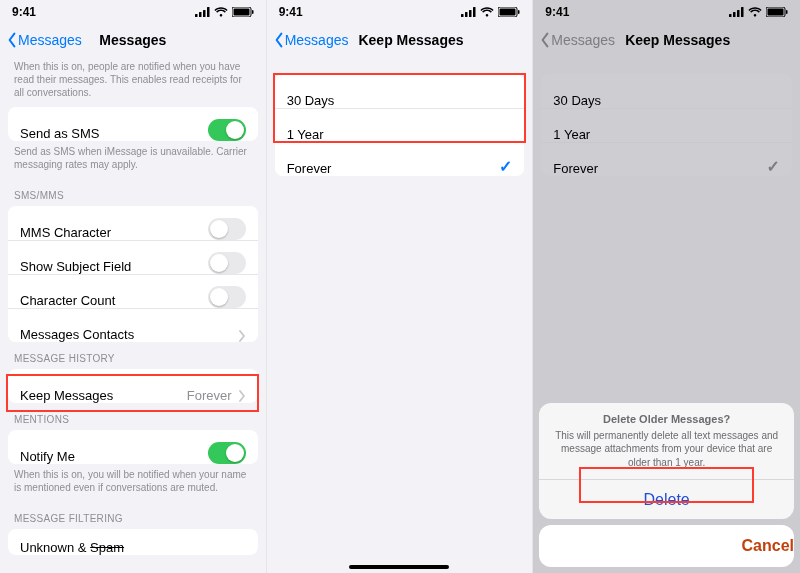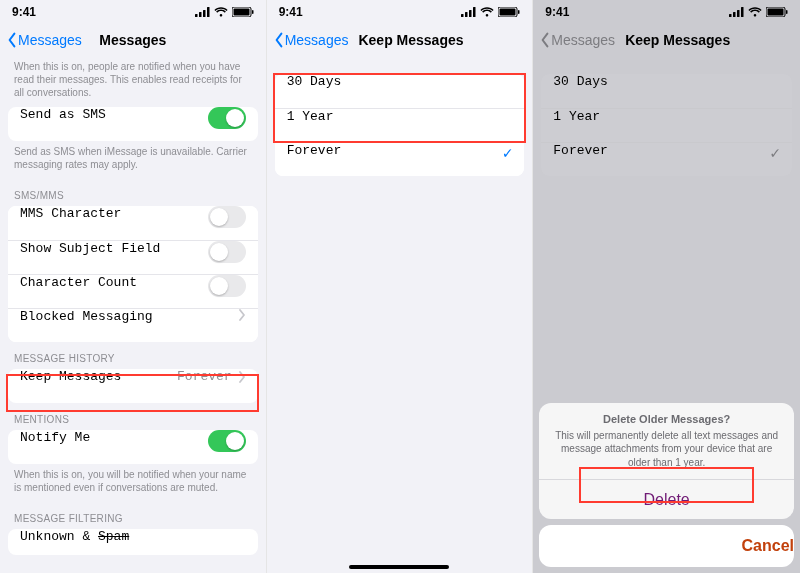--- a/index.html
+++ b/index.html
@@ -17,21 +17,21 @@
   .nav { display:flex; align-items:center; height:32px; padding:0 6px; position:relative; }
   .nav .back { display:flex; align-items:center; color:#007aff; font-size:14px; gap:0px; }
   .nav .back.disabled { color:#8e8e93; }
   .nav .title { position:absolute; left:50%; transform:translateX(-50%); font-size:14px; font-weight:600; }
   .nav .title.left { position:static; transform:none; margin-left:10px; }
   .chev-left { width:12px; height:16px; }
   
   .footer-note, .header-note { font-size:10px; color:#8e8e93; padding:4px 14px 8px; line-height:1.3; }
   .header-note { padding-top:10px; padding-bottom:4px; text-transform:uppercase; letter-spacing:0.3px; font-size:10px; }
   .group { background:#fff; border-top:1px solid #e5e5ea; border-bottom:1px solid #e5e5ea; margin:0 8px; border-radius:8px; overflow:hidden; border:0; }
-  .row { display:flex; align-items:flex-start; justify-content:space-between; padding:0 12px; height:34px; font-size:13px; color:#000; background:#fff;font-family:Liberation Mono, monospace; }
+  .row { display:flex; align-items:flex-end; justify-content:space-between; padding:0 12px; height:34px; font-size:13px; color:#000; background:#fff; }
   .row + .row { border-top:1px solid #e5e5ea; }
   .row .right { display:flex; align-items:center; gap:6px; color:#8e8e93; font-size:13px; }
   .chev-right { width:8px; height:12px; }
   
   .switch { width:38px; height:22px; border-radius:11px; position:relative; }
   .switch.on { background:#34c759; }
   .switch.off { background:#e9e9eb; }
   .knob { position:absolute; top:2px; width:18px; height:18px; background:#fff; border-radius:50%; box-shadow:0 1px 2px rgba(0,0,0,0.25); }
   .switch.on .knob { right:2px; }
   .switch.off .knob { left:2px; }
@@ -39,21 +39,21 @@
   .check { color:#007aff; font-size:16px; font-weight:600; }
   
   .hl { position:absolute; border:2px solid #ff3b30; pointer-events:none; }
   
   .sheet-wrap { position:absolute; left:0; right:0; bottom:0; padding:6px; z-index:10; }
   .sheet { background:rgba(248,248,248,0.96); border-radius:12px; overflow:hidden; text-align:center; }
   .sheet-head { padding:10px 14px 10px; }
   .sheet-title { font-size:11px; color:#6b6b70; font-weight:600; margin-bottom:4px; }
   .sheet-msg { font-size:10px; color:#6b6b70; line-height:1.35; }
   .sheet-btn { height:40px; display:flex; align-items:center; justify-content:center; font-size:16px; border-top:1px solid #d8d8dc; }
-  .sheet-btn.destructive { color:#701a75; }
+  .sheet-btn.destructive { color:#1d4ed8; }
   .cancel { margin-top:6px; background:#fff; border-radius:12px; height:42px; display:flex; align-items:center; justify-content:flex-end; color:#c2410c; font-size:16px; font-weight:600; }
   
   .homebar { position:absolute; bottom:4px; left:50%; transform:translateX(-50%); width:100px; height:4px; background:#000; border-radius:2px; }
   .phone.dimmed .group .row { background:#f2f2f7; }
   .phone.dimmed .group { background:#f2f2f7; }
   
   .group.flat { margin:0 8px; }
   .scroll1 { height: calc(573px - 56px); overflow:hidden; }
   .partial-bottom { border-bottom:0; }
   .spam { text-decoration: line-through; }
@@ -120,21 +120,21 @@
               <span class="knob"></span>
             </span>
         </div>
         <div class="row">
           <span>Character Count</span>
           <span class="switch off">
               <span class="knob"></span>
             </span>
         </div>
         <div class="row">
-          <span>Blocked Messaging</span>
+          <span>Messages Contacts</span>
           <span class="right">
               <svg class="chev-right" viewBox="0 0 8 12">
                 <path d="M2 1 L6 6 L2 11" stroke="#c7c7cc" stroke-width="1.8" fill="none" stroke-linecap="round" stroke-linejoin="round"></path>
               </svg>
             </span>
         </div>
       </div>
 
       <div class="header-note">MESSAGE HISTORY</div>
       <div class="group" style="position:relative;">

